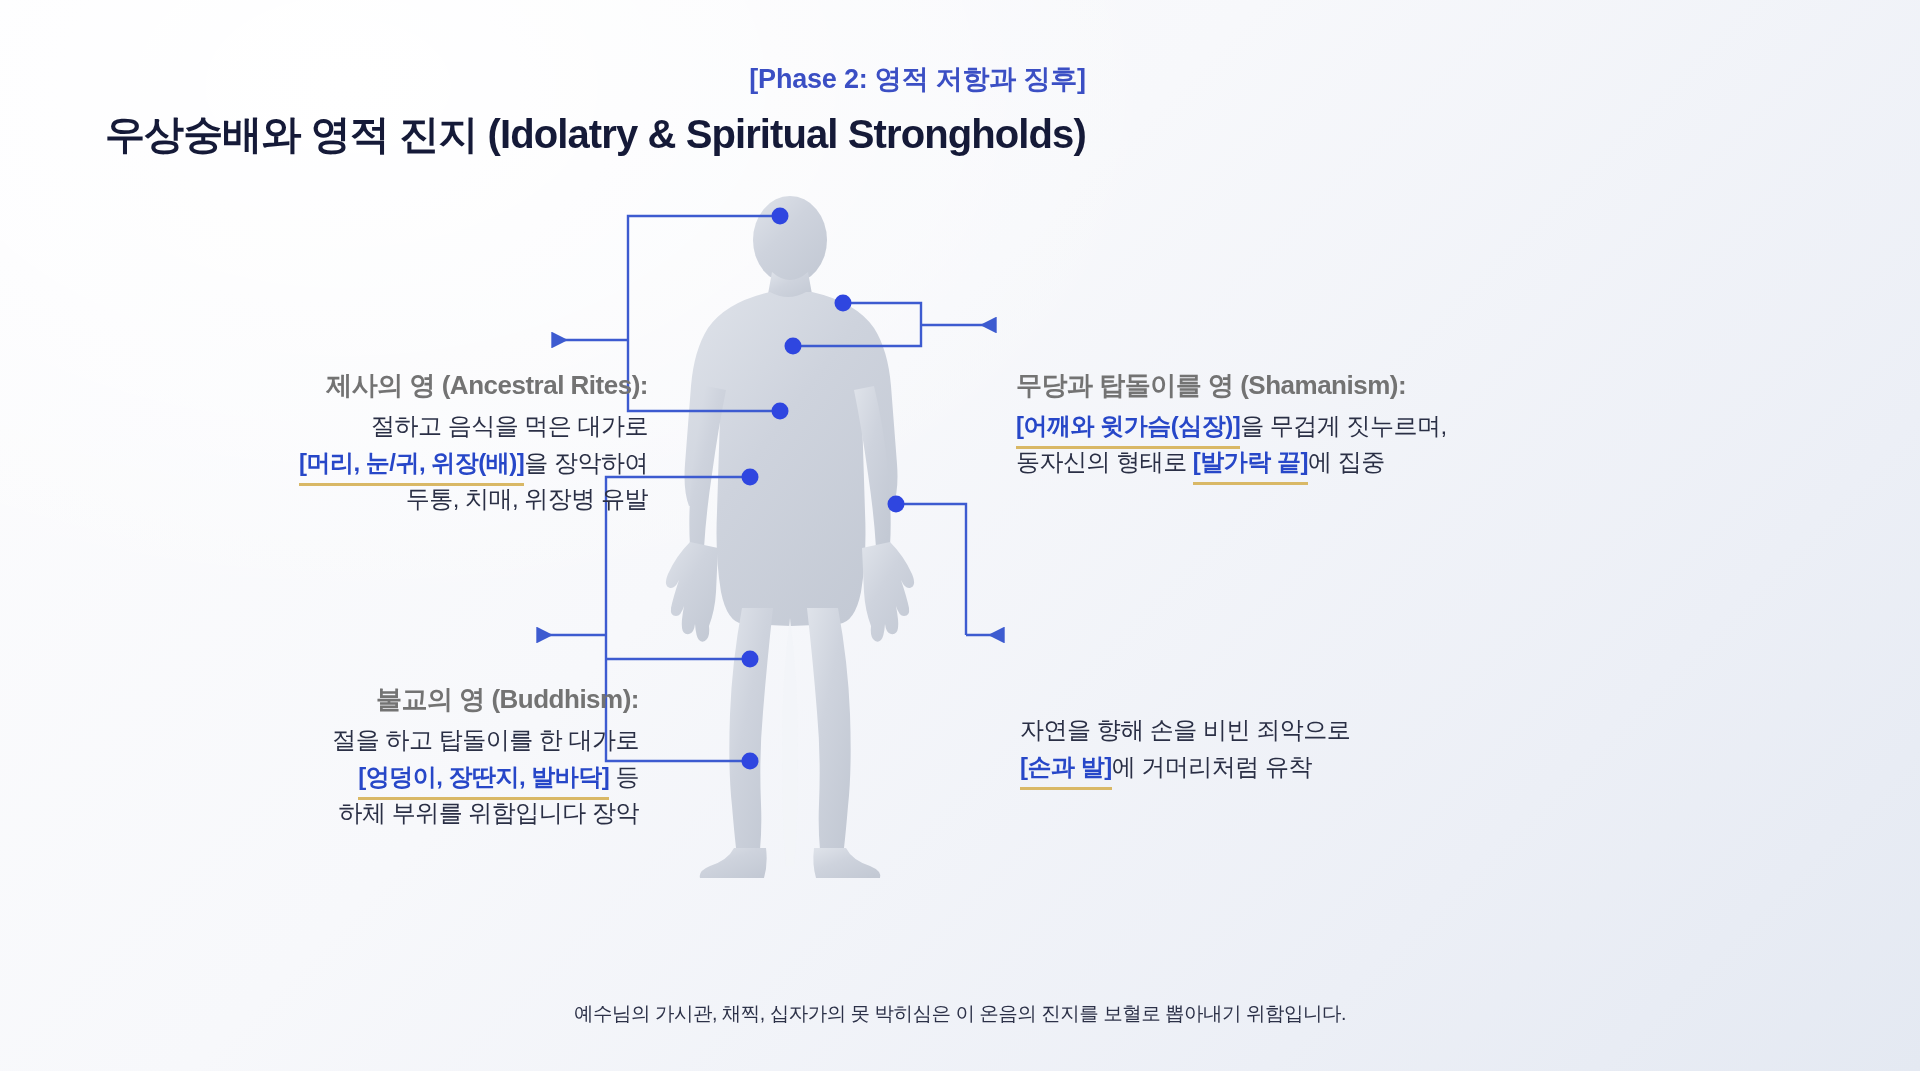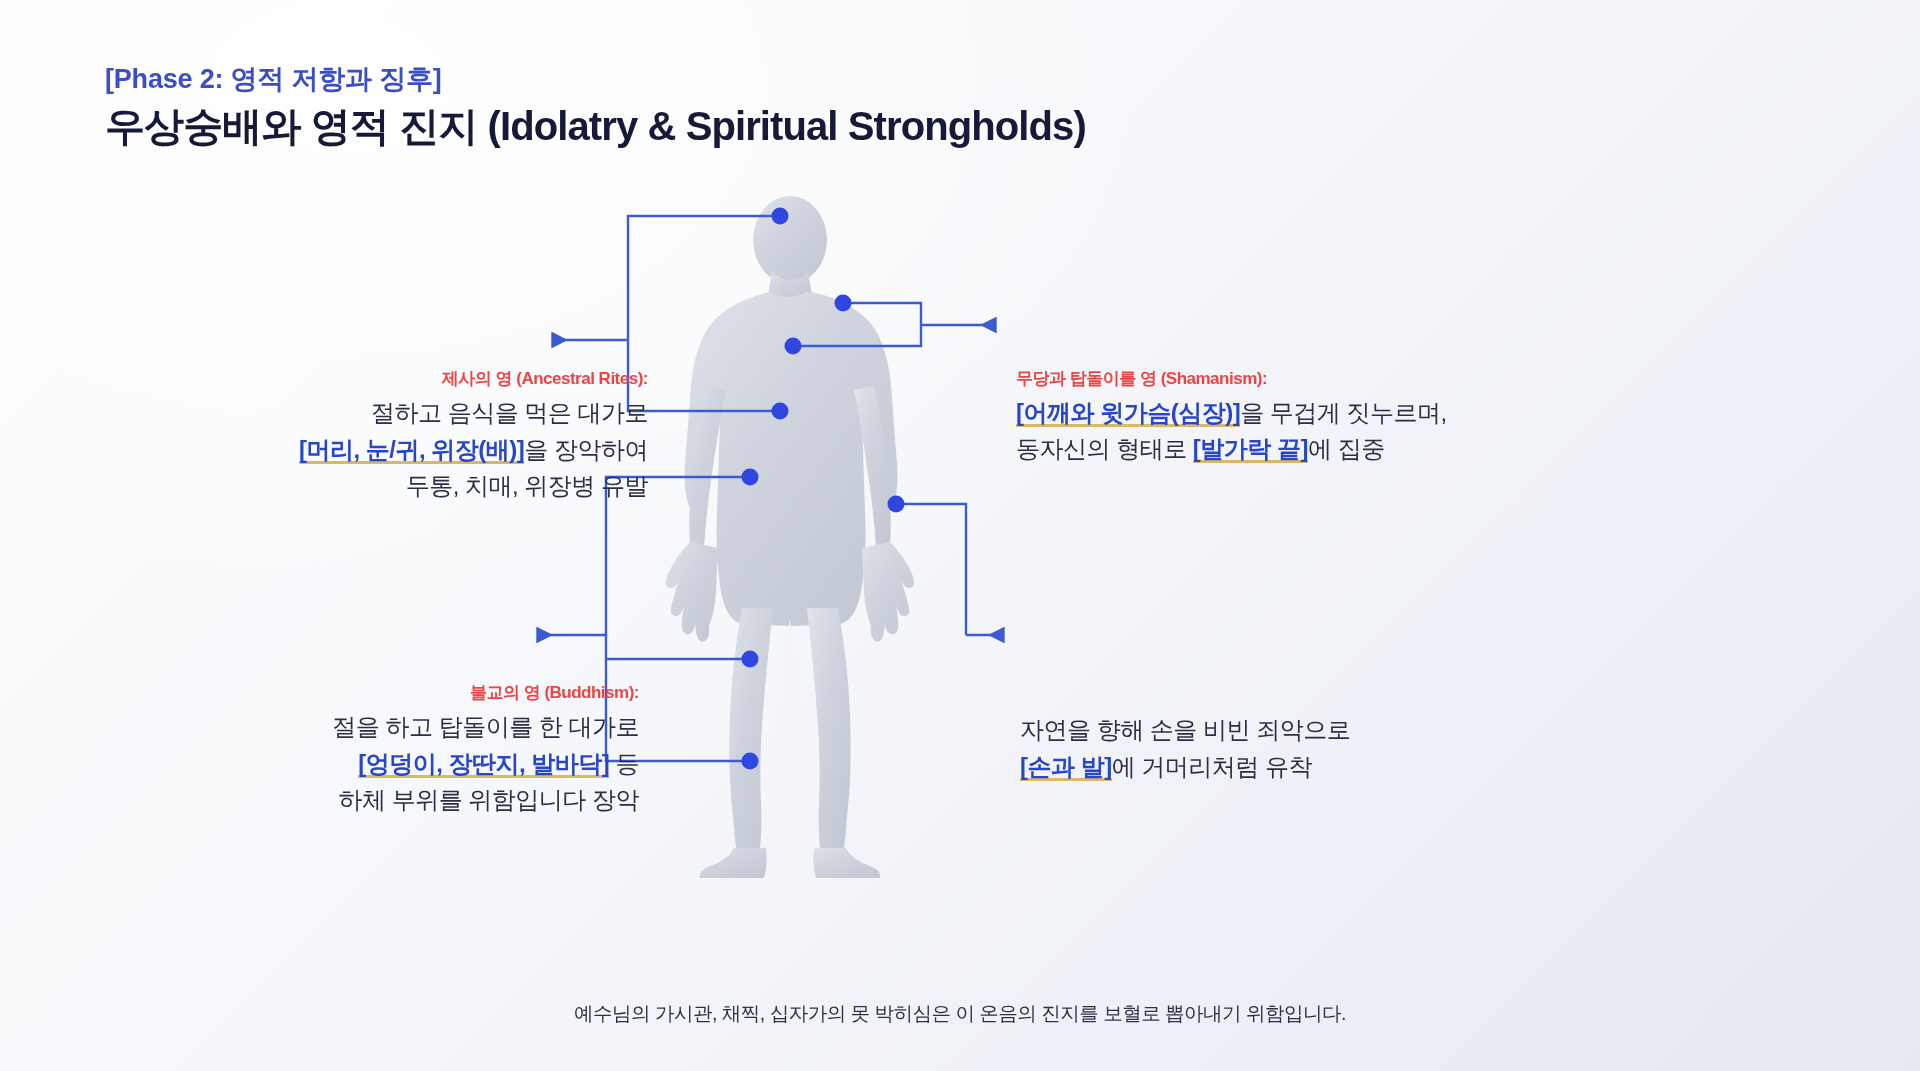--- a/index.html
+++ b/index.html
@@ -22,63 +22,64 @@
   
   .header { position:absolute; left:105px; top:62px; }
 
   .eyebrow {
     font-size:27px;
     font-weight:600;
     letter-spacing:-0.2px;
     color:#3b4fc4;
     line-height:1.3;
     white-space:nowrap;
+    text-align:right;
   }
 
   .title {
-    margin-top:4px;
+    margin-top:12px;
     font-size:40px;
     font-weight:700;
     letter-spacing:-0.9px;
     color:#151a38;
     line-height:1.25;
     white-space:nowrap;
   }
 
   
   #art { position:absolute; left:0; top:0; width:1920px; height:1071px; }
 
   
   .callout { position:absolute; line-height:1.5; }
 
   .callout .c-head {
-    font-size:17px;
+    font-size:26px;
     font-weight:700;
-    color:#ef4444;
+    color:#737373;
     letter-spacing:-0.5px;
     white-space:nowrap;
     margin-bottom:3px;
   }
 
   .callout .c-line {
     font-size:24px;
     font-weight:500;
     color:#2a2f45;
     letter-spacing:-0.5px;
     white-space:nowrap;
   }
 
   .callout .c-line.hl-line { margin-top:1px; }
 
   
   .hl {
     font-weight:700;
     color:#2747c8;
     background:linear-gradient(to top, #d9b866 0px, #d9b866 3px, rgba(0,0,0,0) 3px);
-    padding-bottom:1px;
+    padding-bottom:10px;
   }
 
   .align-right { text-align:right; }
   .align-left  { text-align:left; }
 
   
   .footer {
     position:absolute;
     left:0; right:0;
     top:1000px;

